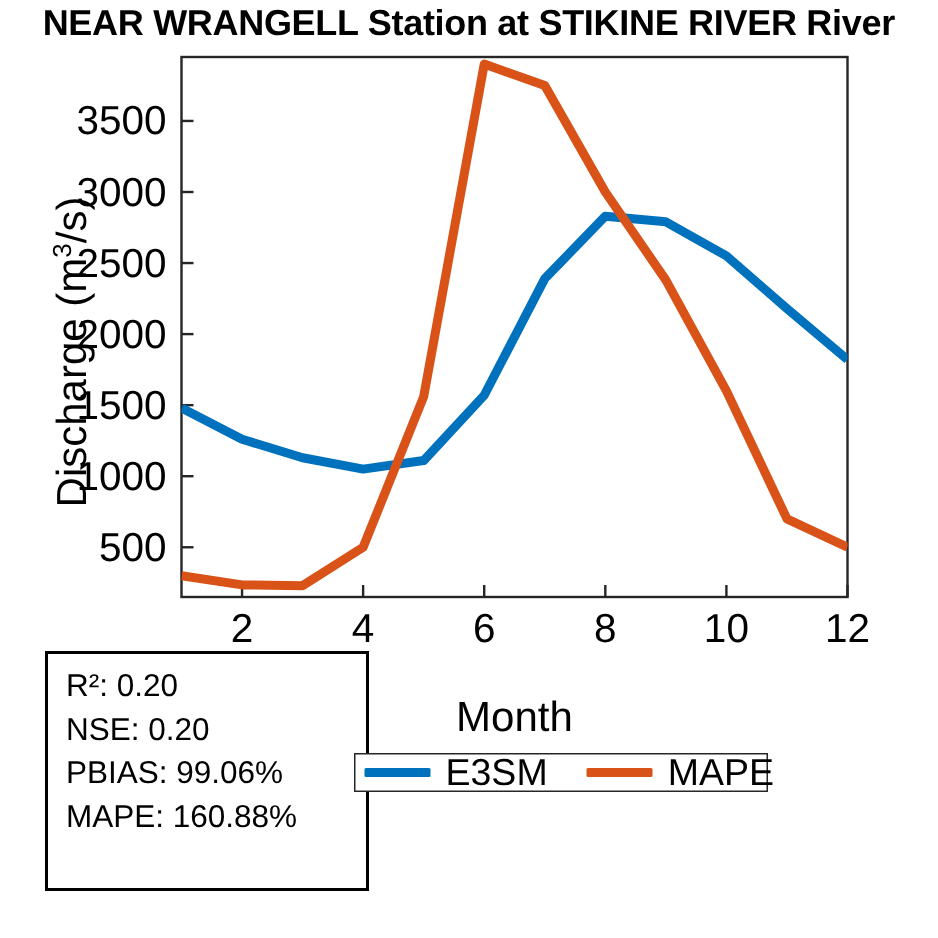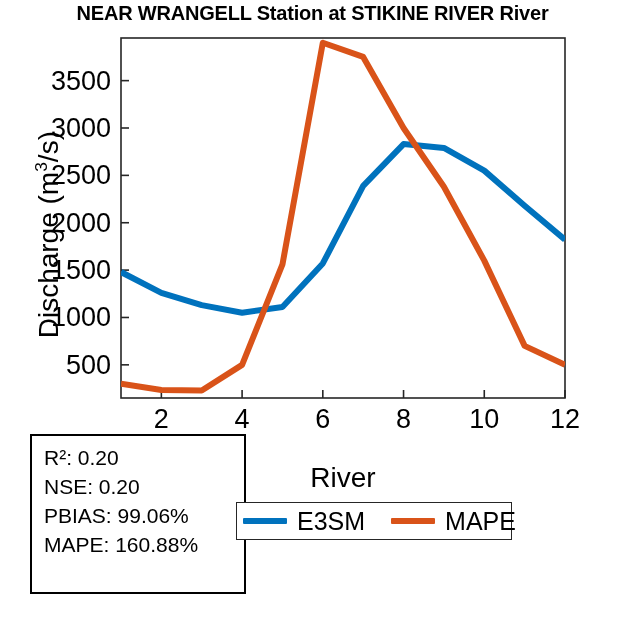--- a/index.html
+++ b/index.html
@@ -20,21 +20,21 @@
     left: 0; top: 0;
     width: 625px;
     height: 625px;
   }
   #chart-title {
     position: absolute;
     left: 0;
     top: 2px;
     width: 625px;
     text-align: center;
-    font-size: 20px;
+    font-size: 24px;
     font-weight: bold;
     letter-spacing: -0.2px;
     white-space: nowrap;
   }
   #plot-svg {
     position: absolute;
     left: 0;
     top: 0;
   }
   .axis-tick-label {
@@ -76,21 +76,21 @@
   .stat-line {
     font-size: 21px;
     line-height: 29px;
     white-space: nowrap;
   }
   #legend-box {
     position: absolute;
     left: 236px;
     top: 502px;
     width: 276px;
-    height: 38px;
+    height: 26px;
     border: 1.5px solid #262626;
     background: #ffffff;
     box-sizing: border-box;
     display: flex;
     align-items: center;
   }
   .legend-entry {
     display: flex;
     align-items: center;
     white-space: nowrap;
@@ -157,21 +157,21 @@
         <clipPath id="plotclip">
           <rect x="121" y="38" width="444" height="360"></rect>
         </clipPath>
         <polyline points="121,272 161.36363636363637,292.8421052631579 201.72727272727275,305.1578947368421 242.09090909090907,312.7368421052632 282.4545454545455,307.0526315789474 322.8181818181818,263.47368421052636 363.18181818181813,185.78947368421055 403.54545454545456,144.10526315789474 443.90909090909093,147.89473684210523 484.2727272727273,170.63157894736844 524.6363636363636,205.68421052631578 565,239.78947368421052" fill="none" stroke="#0072BD" stroke-width="6" stroke-linejoin="round" stroke-linecap="butt" clip-path="url(#plotclip)"></polyline>
         <polyline points="121,383.7894736842105 161.36363636363637,389.94736842105266 201.72727272727275,390.42105263157896 242.09090909090907,364.8421052631579 282.4545454545455,264.42105263157896 322.8181818181818,42.73684210526318 363.18181818181813,56.94736842105266 403.54545454545456,128 443.90909090909093,186.73684210526315 484.2727272727273,260.63157894736844 524.6363636363636,345.89473684210526 565,364.8421052631579" fill="none" stroke="#D95319" stroke-width="6" stroke-linejoin="round" stroke-linecap="butt" clip-path="url(#plotclip)"></polyline>
       </g>
   </svg>
 
   <div id="y-axis-title"><span>Discharge (m</span><sup style="font-size:0.62em;">3</sup><span>/s)</span></div>
 
-  <div id="x-axis-title">River</div>
+  <div id="x-axis-title">Month</div>
 
   <div id="stats-box">
     <div class="stat-line">R²: 0.20</div>
     <div class="stat-line">NSE: 0.20</div>
     <div class="stat-line">PBIAS: 99.06%</div>
     <div class="stat-line">MAPE: 160.88%</div>
   </div>
 
   <div id="legend-box">
     <div class="legend-entry first">

